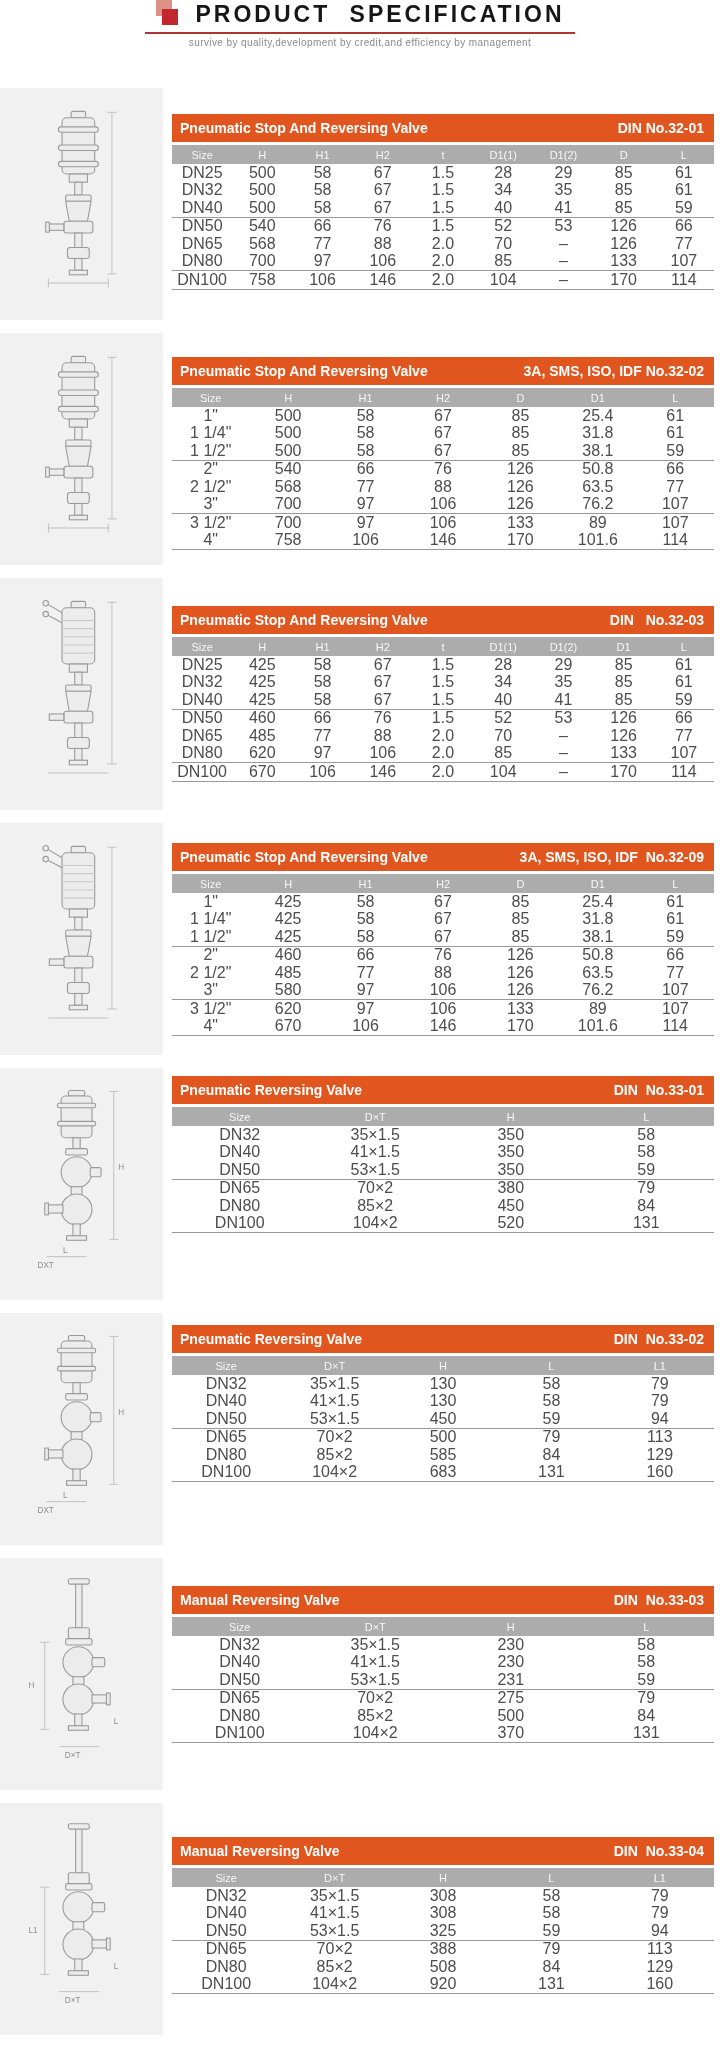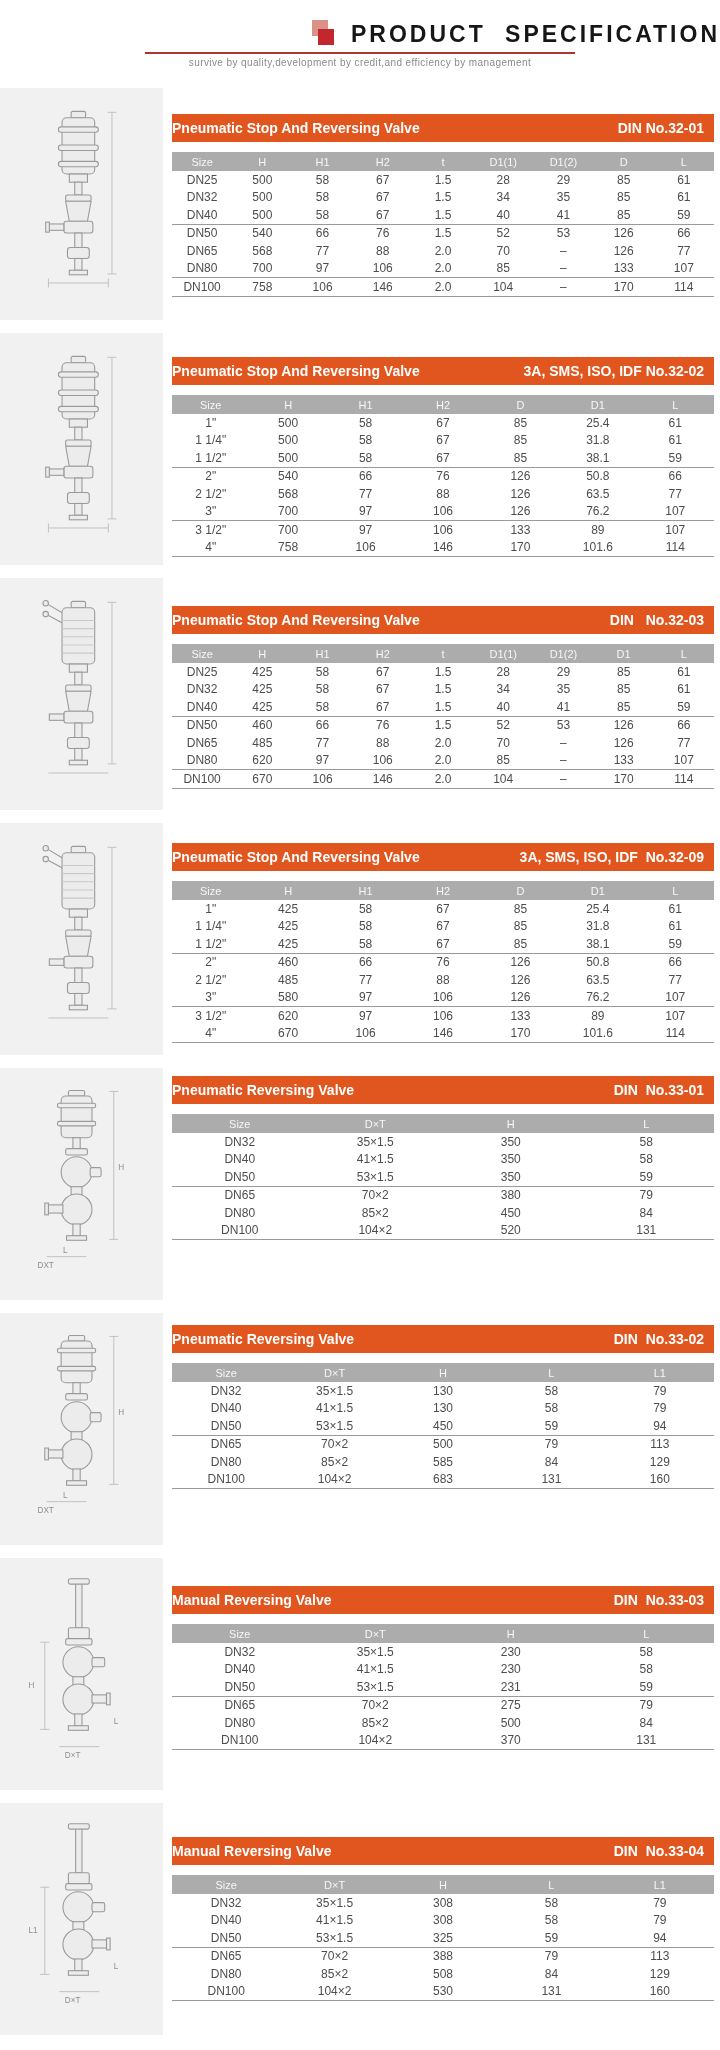--- a/index.html
+++ b/index.html
@@ -3,21 +3,21 @@
 <meta charset="utf-8">
 <style>
   html,body{margin:0;padding:0;}
   body{
     width:720px;height:2050px;background:#ffffff;
     font-family:"Liberation Sans", sans-serif;
     overflow:hidden;position:relative;
   }
   
   header{height:85px;}
-  .brand-row{display:flex;align-items:center;justify-content:flex-end;gap:12px;padding-top:20px;}
+  .brand-row{display:flex;align-items:center;justify-content:center;gap:12px;}
   .logo{position:relative;width:28px;height:28px;flex:0 0 28px;}
   .sq{position:absolute;width:16px;height:16px;}
   .sq.back{left:1px;top:0;background:#db9186;}
   .sq.front{left:7px;top:9px;background:#c1272d;}
   .brand-title{font-size:23px;font-weight:bold;letter-spacing:3px;word-spacing:10px;color:#161616;white-space:nowrap;}
   .brand-rule{width:430px;margin:4px auto 0;border-bottom:2px solid #b03434;}
   .tagline{text-align:center;font-size:10px;color:#8a8a8a;letter-spacing:.4px;margin-top:3px;}
   
   main{position:relative;}
   .spec-section{position:relative;height:245px;}
@@ -30,30 +30,30 @@
   .spec-section:nth-of-type(2) .table-wrap{top:27px;}
   .spec-section:nth-of-type(3) .table-wrap{top:31px;}
   .spec-section:nth-of-type(4) .table-wrap{top:23px;}
   .spec-section:nth-of-type(5) .table-wrap{top:11px;}
   .spec-section:nth-of-type(6) .table-wrap{top:15px;}
   .spec-section:nth-of-type(7) .table-wrap{top:31px;}
   .spec-section:nth-of-type(8) .table-wrap{top:37px;}
   
   .table-title{
     background:#e0561e;color:#fff;height:28px;display:flex;align-items:center;
-    justify-content:space-between;padding:0 10px 0 0;font-weight:bold;font-size:14px;
+    justify-content:space-between;padding:0 10px 0 8px;font-weight:bold;font-size:14px;
   }
   .t-std{white-space:pre;}
   .col-head{
     display:flex;background:#acacac;color:#f7f7f7;height:19px;align-items:center;
-    font-size:11px;margin-top:10px;
+    font-size:11px;margin-top:3px;
   }
   .col-cell{flex:1;text-align:center;}
   .rows{border-bottom:1.5px solid #9a9a9a;}
-  .row{display:flex;height:17.5px;align-items:center;font-size:12px;color:#4d4d4d;}
+  .row{display:flex;height:17.5px;align-items:center;font-size:16px;color:#4d4d4d;}
   .cell{flex:1;text-align:center;}
   .row.sep{border-bottom:1px solid #9a9a9a;}
   svg text{font-family:"Liberation Sans", sans-serif;}
 </style>
 </head>
 <body>
 
 <header>
   <div class="brand-row">
     <span class="logo">
@@ -906,20 +906,20 @@
           <div class="row">
             <span class="cell">DN80</span>
             <span class="cell">85×2</span>
             <span class="cell">508</span>
             <span class="cell">84</span>
             <span class="cell">129</span>
           </div>
           <div class="row">
             <span class="cell">DN100</span>
             <span class="cell">104×2</span>
-            <span class="cell">530</span>
+            <span class="cell">920</span>
             <span class="cell">131</span>
             <span class="cell">160</span>
           </div>
         </div>
     </div>
   </section>
 </main>
 
 </body></html>

